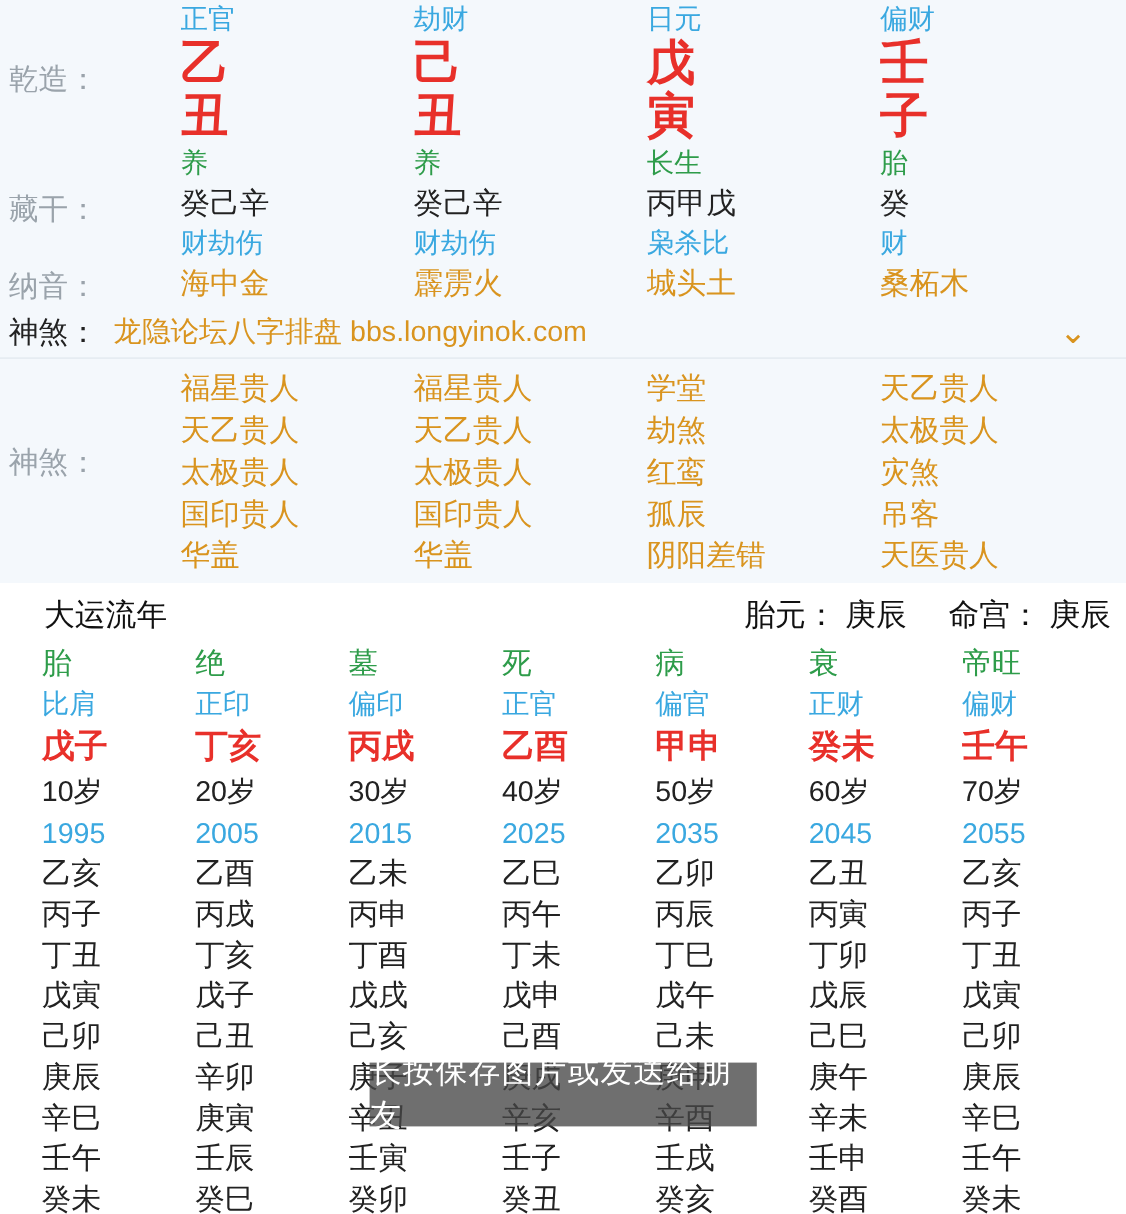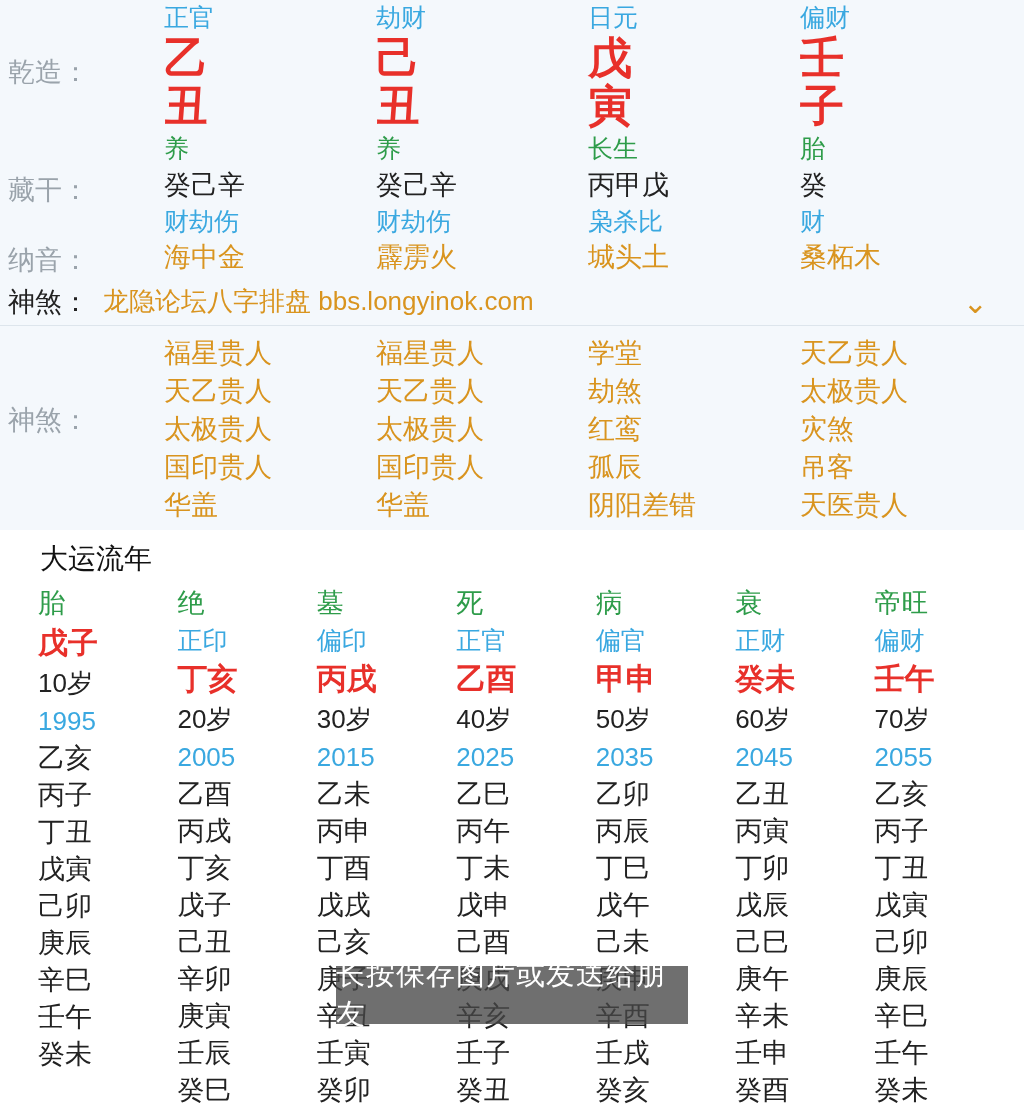--- a/index.html
+++ b/index.html
@@ -249,26 +249,31 @@
       <div class="ss-item">太极贵人</div>
       <div class="ss-item">灾煞</div>
       <div class="ss-item">吊客</div>
       <div class="ss-item">天医贵人</div>
     </div>
   </div>
 
   <div class="luck">
     <div class="luck-head">
       <div class="luck-title">大运流年</div>
+      <div class="luck-meta">
+        <span>胎元： 庚辰</span>
+        <span>命宫： 庚辰</span>
+      </div>
     </div>
 
     <div class="luck-grid">
 
       <div class="lc">
         <div class="t12">胎</div>
+        <div class="tg">比肩</div>
         <div class="gz">戊子</div>
         <div class="age">10岁</div>
         <div class="yr">1995</div>
         <div class="yrgz">乙亥</div>
         <div class="yrgz">丙子</div>
         <div class="yrgz">丁丑</div>
         <div class="yrgz">戊寅</div>
         <div class="yrgz">己卯</div>
         <div class="yrgz">庚辰</div>
         <div class="yrgz">辛巳</div>

